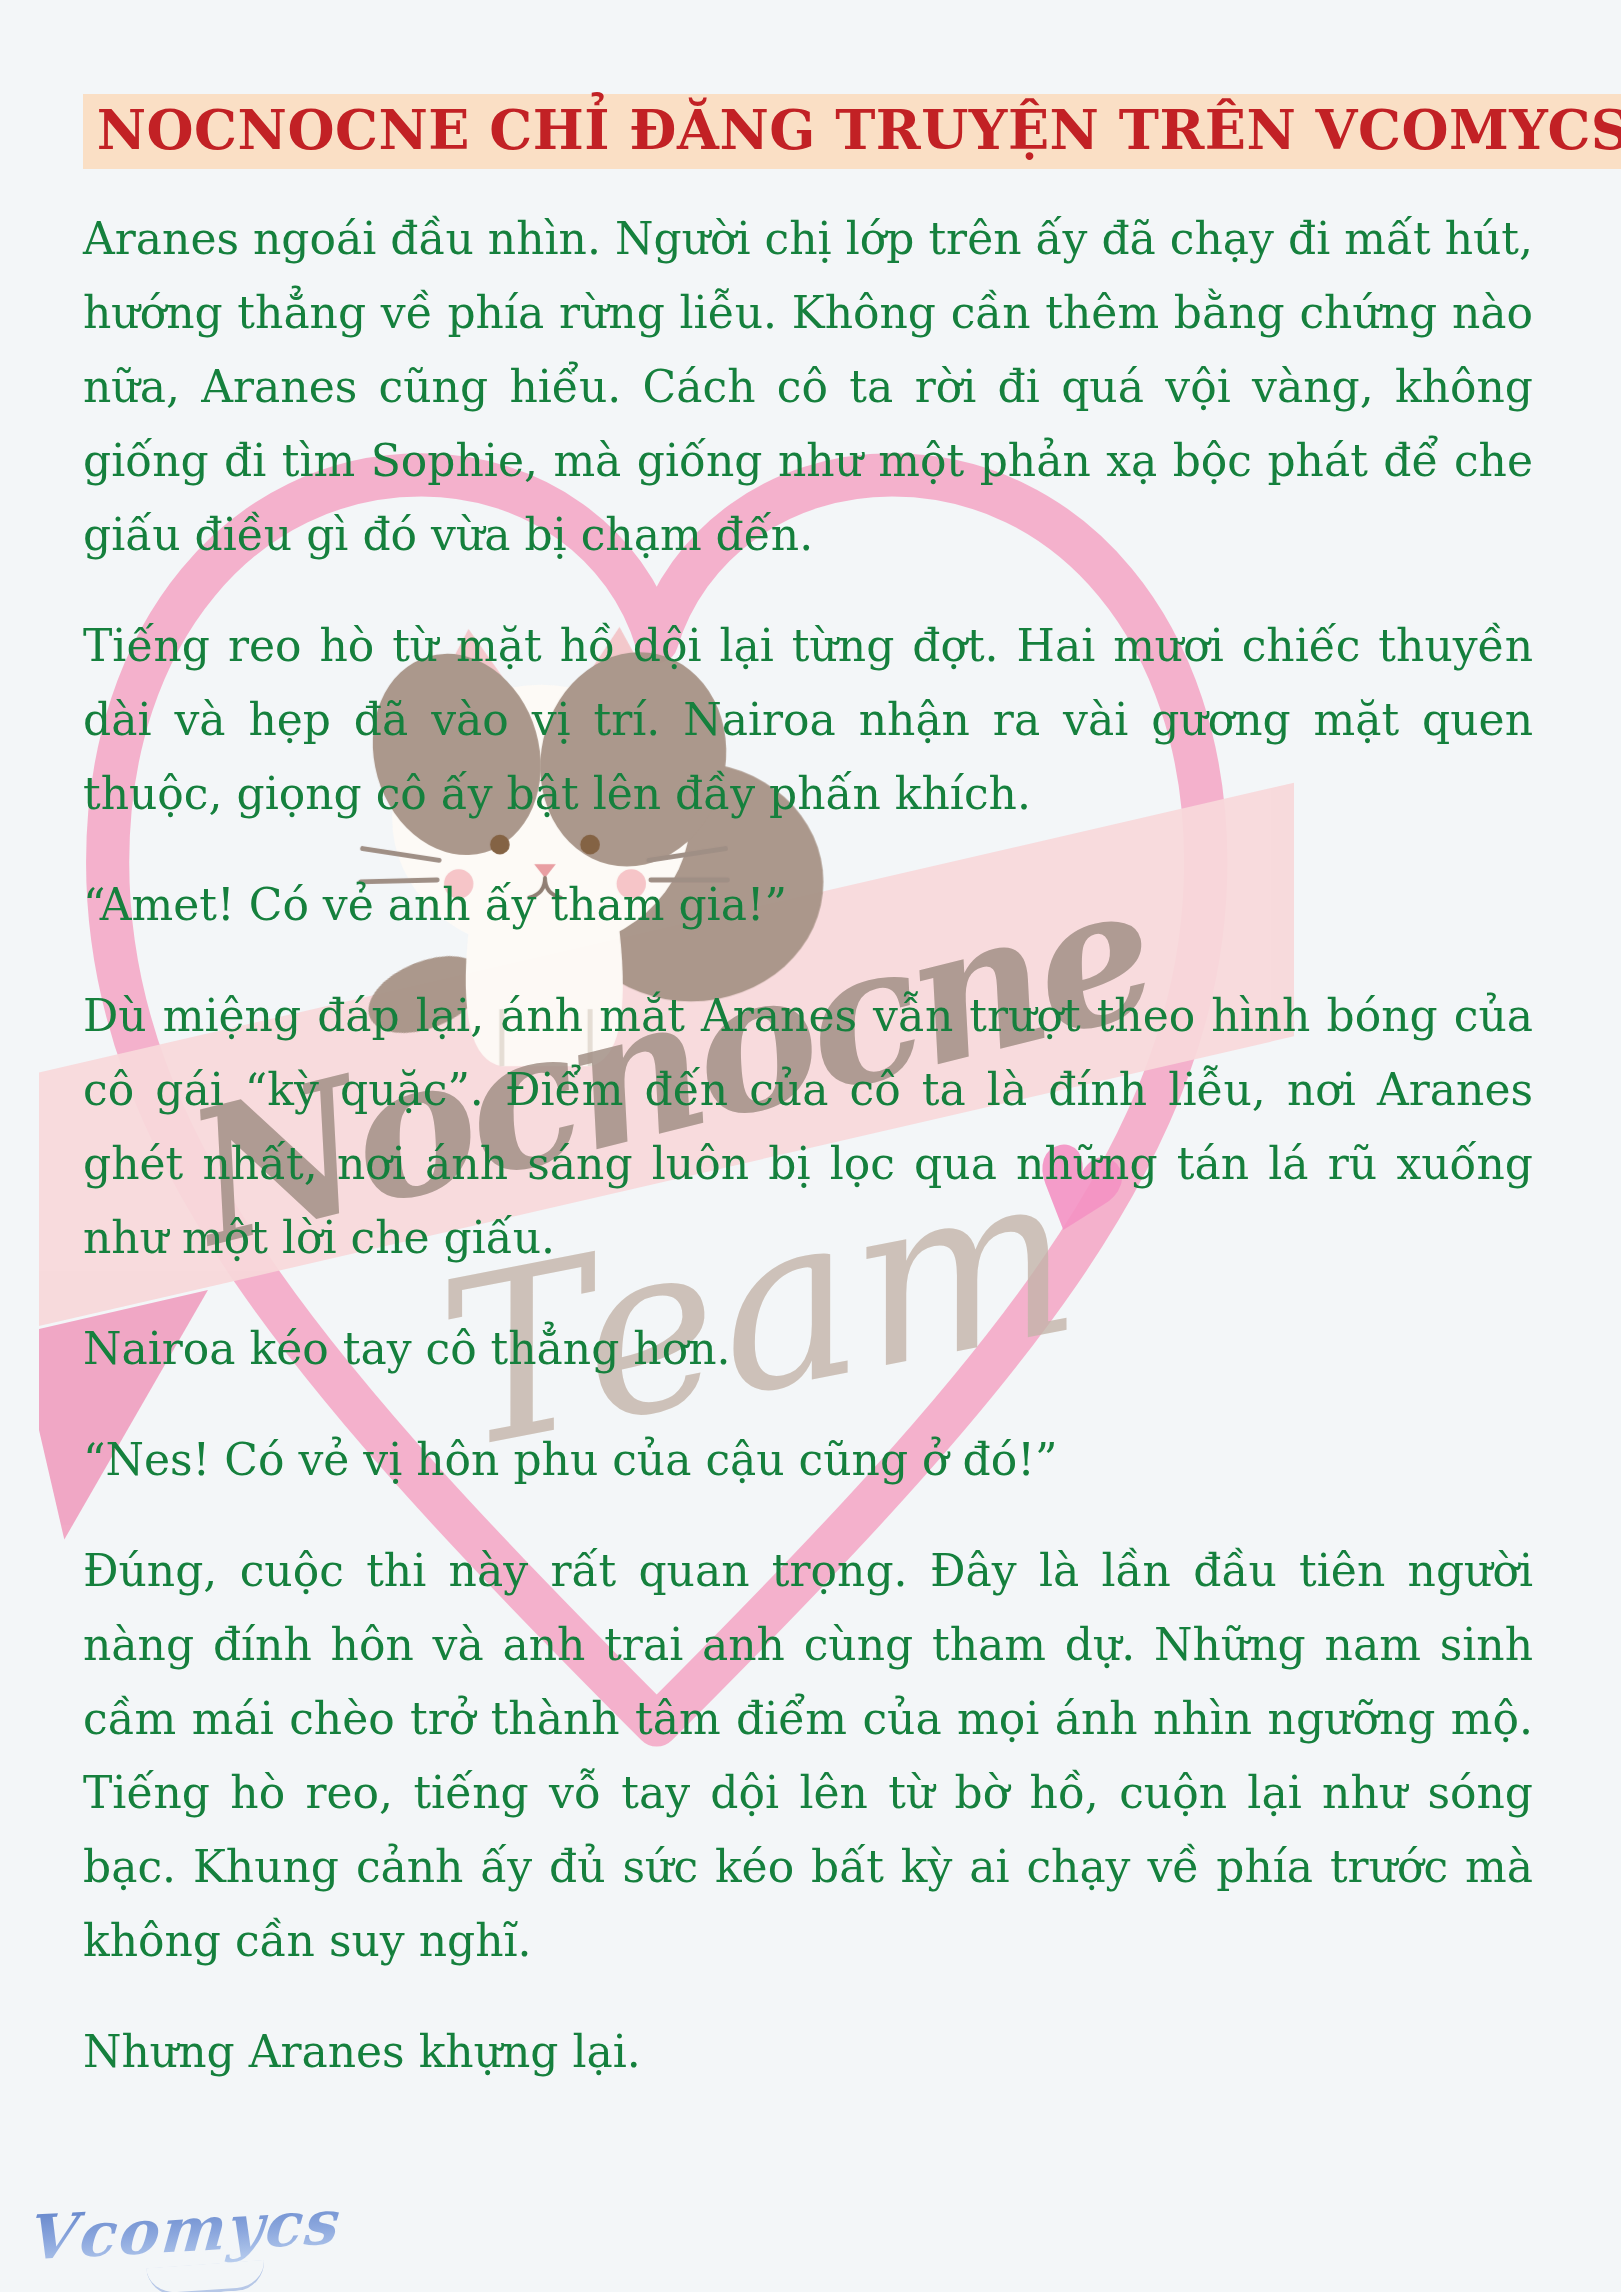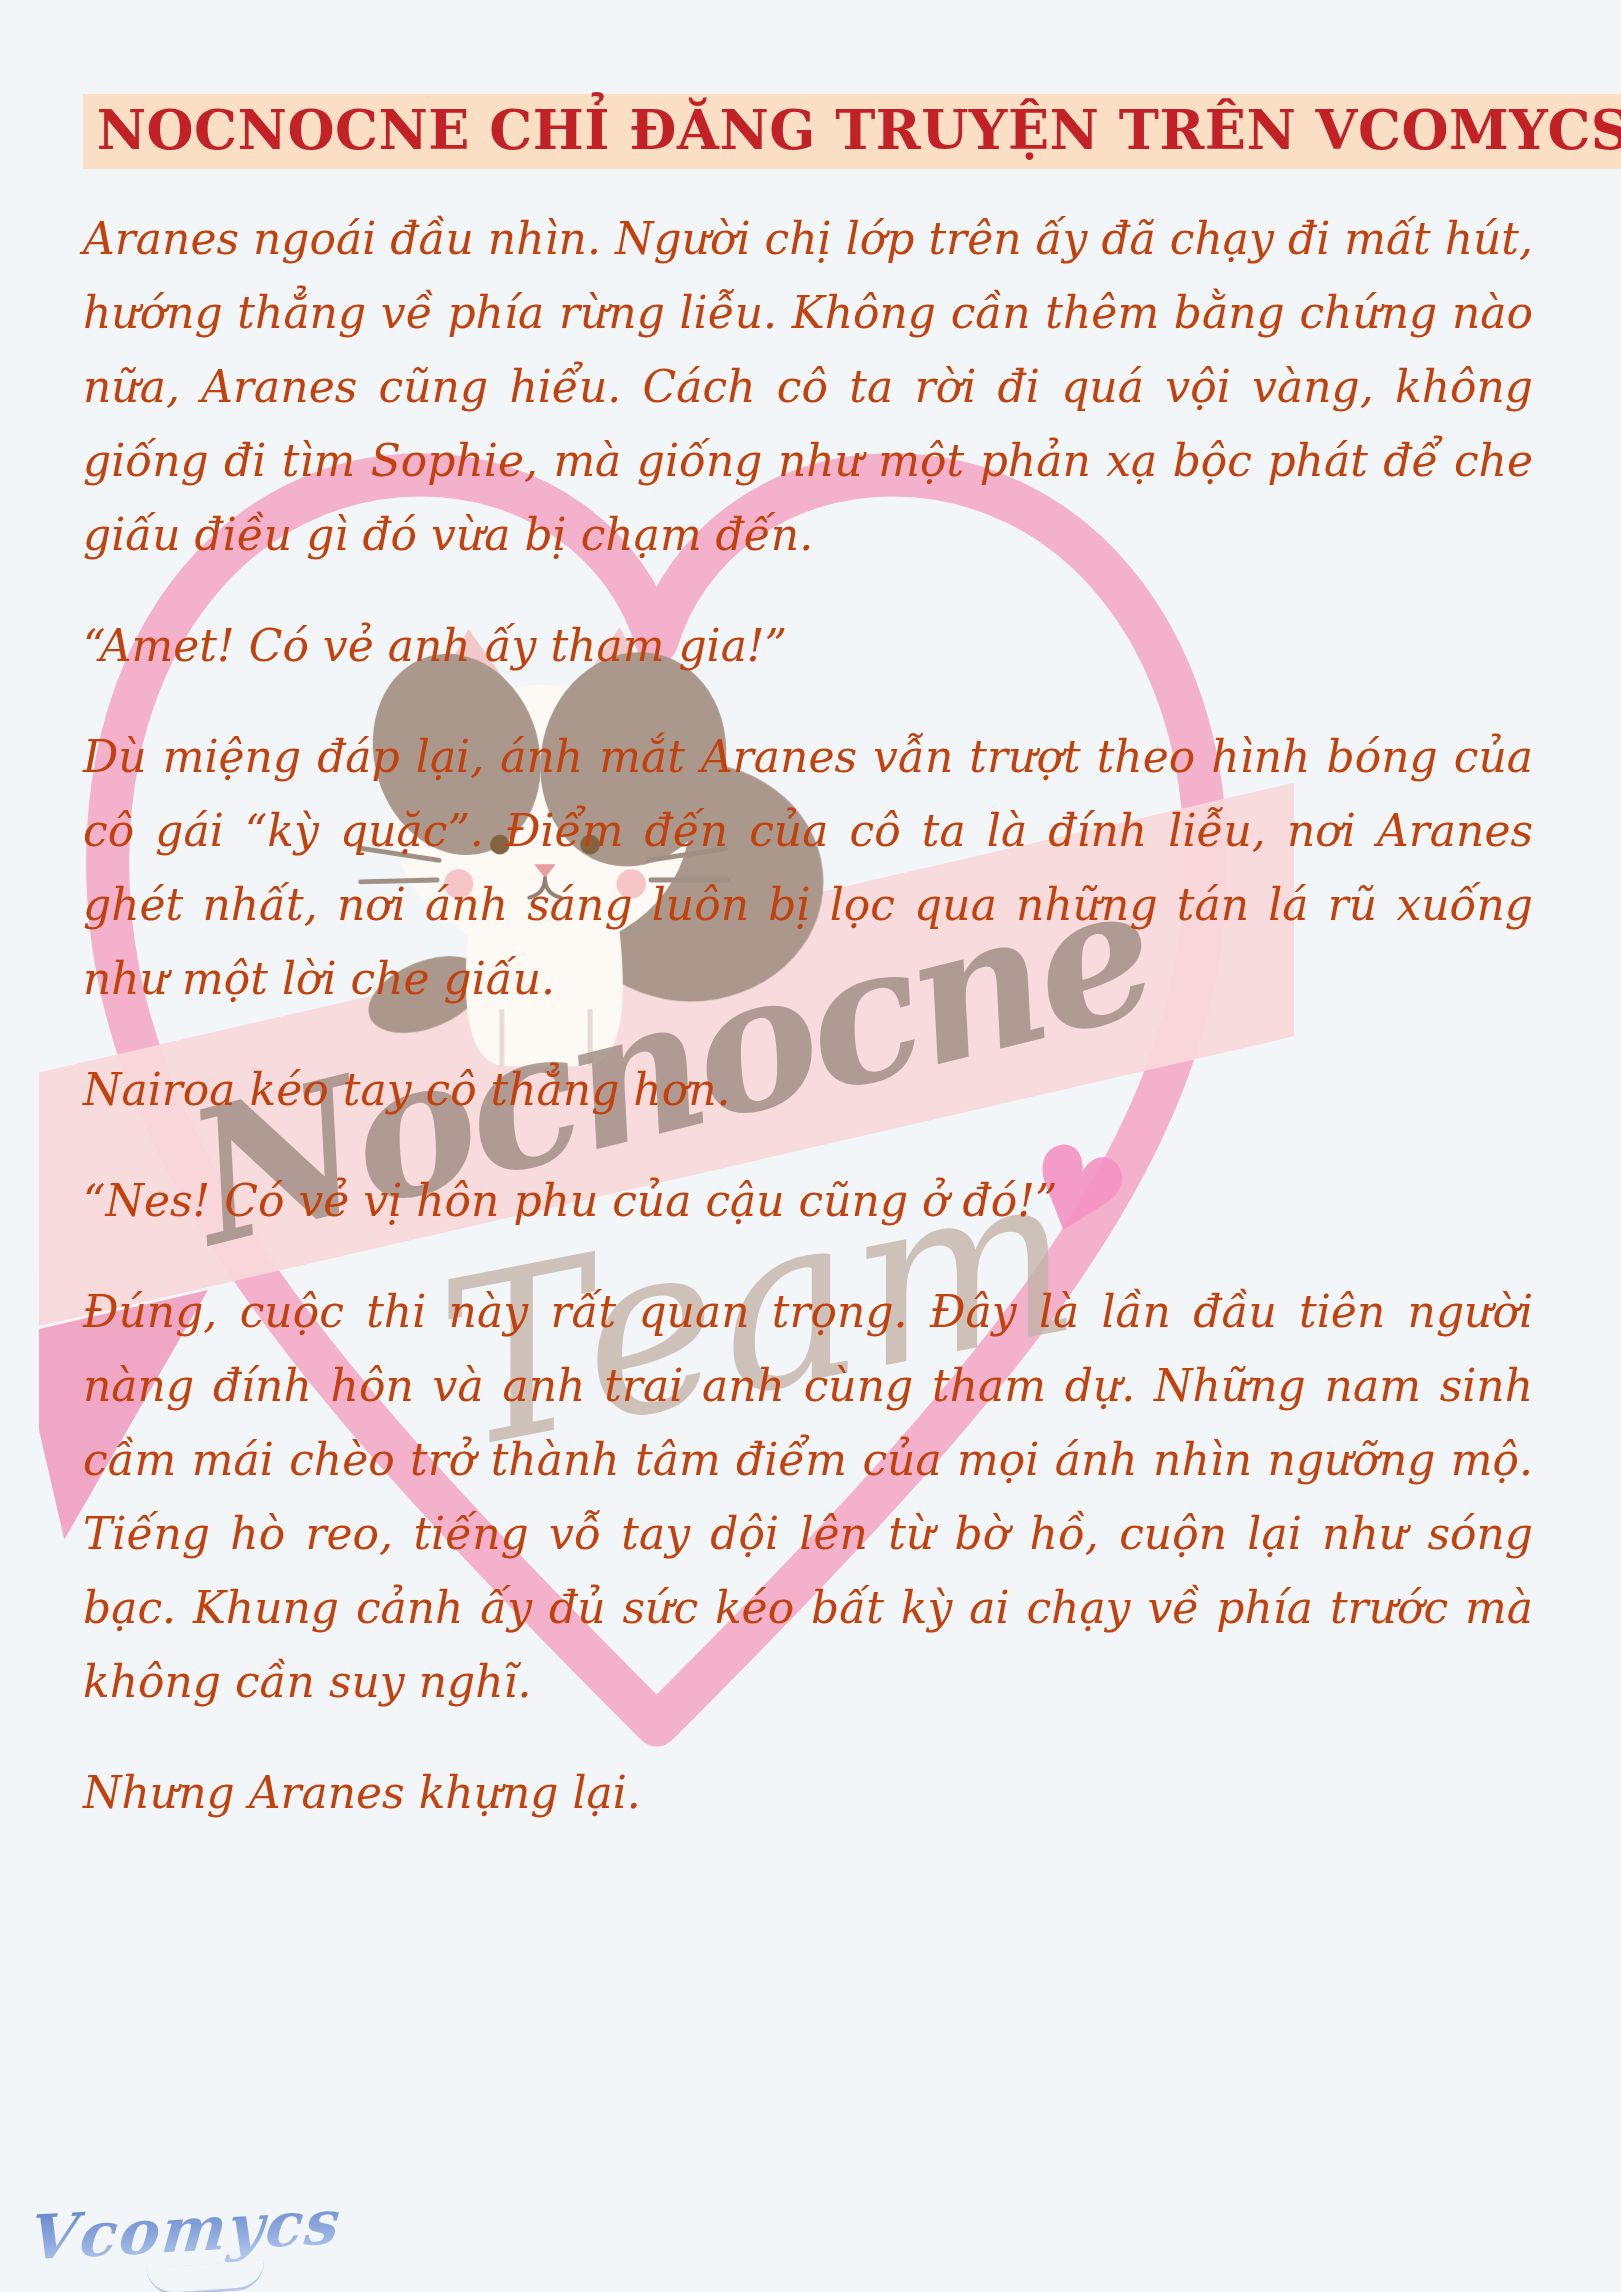--- a/index.html
+++ b/index.html
@@ -29,22 +29,21 @@
     font-weight:bold;
     font-size:54px;
     line-height:69px;
     padding:2px 13.7px 3.9px 13.7px;
     letter-spacing:0.5px;
   }
   
   .story{
     position:relative;z-index:1;
     padding:33px 88px 0 83px;
-    color:#c2410c;
-    font-style:italic;
+    color:#15803d;
   }
   .story p{
     margin:0 0 37px 0;
     font-size:44px;
     line-height:74px;
     text-align:justify;
   }
   
   .footer-logo{
     position:absolute;left:31px;top:2194px;z-index:1;
@@ -104,20 +103,21 @@
 
     <text x="1045" y="825" transform="rotate(18 1045 825)" font-family="DejaVu Sans, sans-serif" font-size="115" text-anchor="middle" fill="#f493c4" opacity="0.9">♥</text>
   </svg>
 
   <div class="header-wrap">
     <span class="header-highlight">NOCNOCNE CHỈ ĐĂNG TRUYỆN TRÊN VCOMYCS</span>
   </div>
 
   <div class="story">
     <p>Aranes ngoái đầu nhìn. Người chị lớp trên ấy đã chạy đi mất hút, hướng thẳng về phía rừng liễu. Không cần thêm bằng chứng nào nữa, Aranes cũng hiểu. Cách cô ta rời đi quá vội vàng, không giống đi tìm Sophie, mà giống như một phản xạ bộc phát để che giấu điều gì đó vừa bị chạm đến.</p>
+    <p>Tiếng reo hò từ mặt hồ dội lại từng đợt. Hai mươi chiếc thuyền dài và hẹp đã vào vị trí. Nairoa nhận ra vài gương mặt quen thuộc, giọng cô ấy bật lên đầy phấn khích.</p>
     <p>“Amet! Có vẻ anh ấy tham gia!”</p>
     <p>Dù miệng đáp lại, ánh mắt Aranes vẫn trượt theo hình bóng của cô gái “kỳ quặc”. Điểm đến của cô ta là đính liễu, nơi Aranes ghét nhất, nơi ánh sáng luôn bị lọc qua những tán lá rũ xuống như một lời che giấu.</p>
     <p>Nairoa kéo tay cô thẳng hơn.</p>
     <p>“Nes! Có vẻ vị hôn phu của cậu cũng ở đó!”</p>
     <p>Đúng, cuộc thi này rất quan trọng. Đây là lần đầu tiên người nàng đính hôn và anh trai anh cùng tham dự. Những nam sinh cầm mái chèo trở thành tâm điểm của mọi ánh nhìn ngưỡng mộ. Tiếng hò reo, tiếng vỗ tay dội lên từ bờ hồ, cuộn lại như sóng bạc. Khung cảnh ấy đủ sức kéo bất kỳ ai chạy về phía trước mà không cần suy nghĩ.</p>
     <p>Nhưng Aranes khựng lại.</p>
   </div>
 
   <div class="footer-logo">Vcomycs</div>
   <div class="footer-flourish"></div>

